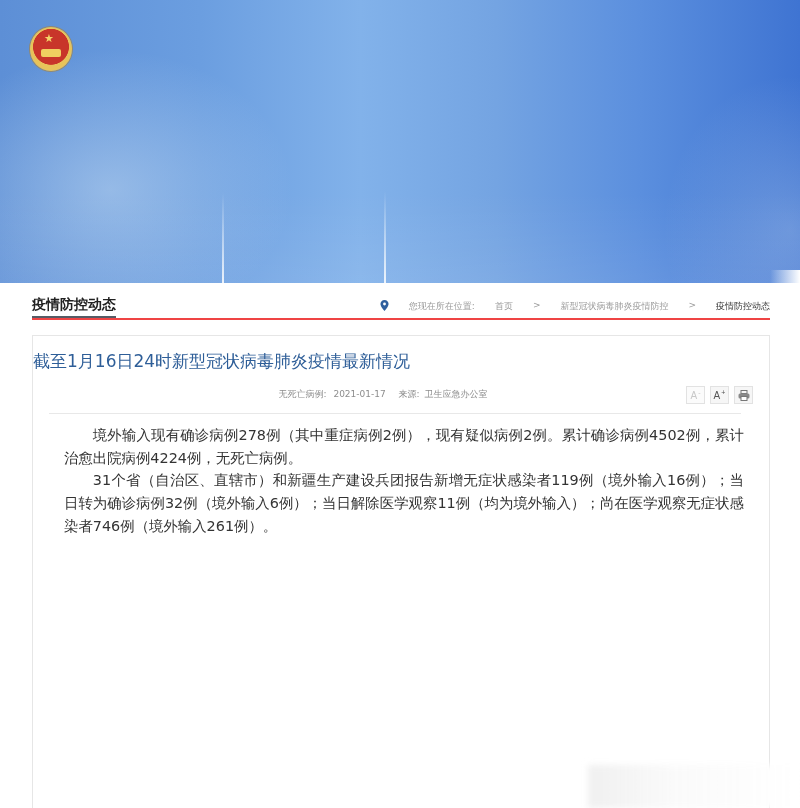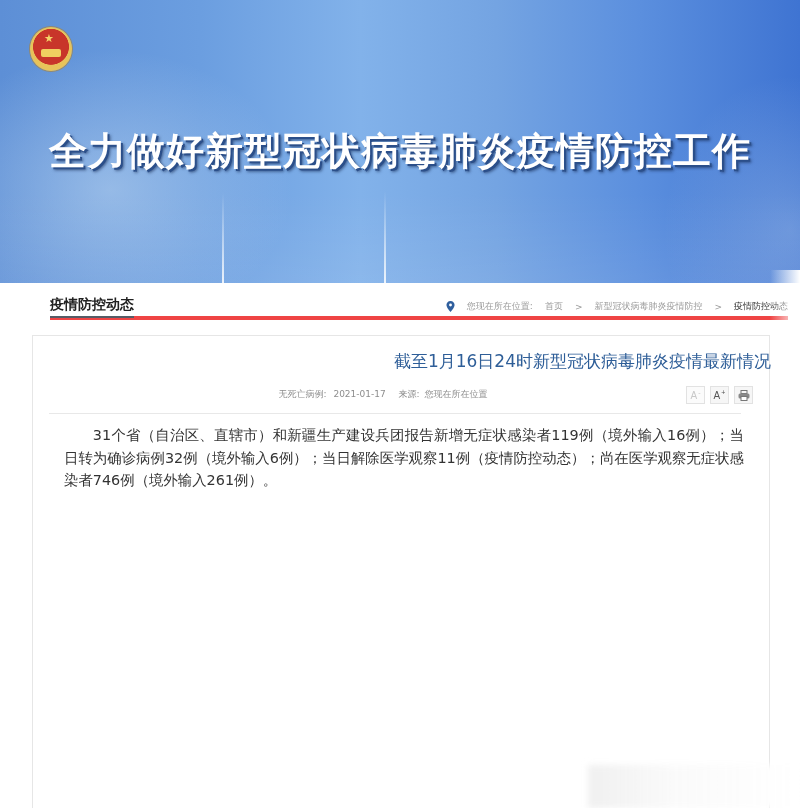--- a/index.html
+++ b/index.html
@@ -42,42 +42,42 @@
     font-family: "Liberation Sans", sans-serif;
   }
   .banner-title {
     position: absolute; left: 0; width: 800px; top: 126px; text-align: center;
     font-size: 38px; font-weight: bold; color: #ffffff; letter-spacing: 1px; white-space: nowrap;
     text-shadow: 2px 2px 0 #2b4f8a, 3px 3px 3px rgba(20,40,80,0.6);
   }
 
   
   .section-head {
-    position: absolute; left: 50px; top: 296px; width: 738px; height: 24px;
-    border-bottom: 4px solid #ef4444;
+    position: absolute; left: 32px; top: 296px; width: 738px; height: 24px;
+    border-bottom: 2px solid #ef4444;
   }
   .section-title {
     position: absolute; left: 0; top: 0; font-size: 14px; font-weight: bold; color: #222;
     padding-bottom: 2px; border-bottom: 2px solid #555c66; white-space: nowrap;
   }
   .crumbs {
     position: absolute; right: 0; top: 4px; font-size: 9px; color: #9a9a9a; white-space: nowrap;
-    display: flex; align-items: center; gap: 12px;
+    display: flex; align-items: flex-start; gap: 20px;
   }
   .crumbs .pin { width: 9px; height: 11px; display: inline-block; }
   .crumbs .current { color: #333; }
   .crumbs a { color: #9a9a9a; text-decoration: none; }
 
   
   .card {
     position: absolute; left: 32px; top: 335px; width: 738px; height: 480px;
     border: 1px solid #e6e6e6; border-bottom: none; background: #fff;
   }
   .article-title {
-    position: absolute; left: 0; width: 738px; top: 14px; text-align: right;
+    position: absolute; left: 0; width: 738px; top: 14px; text-align: left;
     font-size: 17px; color: #2e5e98; white-space: nowrap;
   }
   .meta {
     position: absolute; left: 0; width: 700px; top: 52px; text-align: center;
     font-size: 9px; color: #8d8d8d; white-space: nowrap;
   }
   .meta span + span { margin-left: 8px; }
   .tools { position: absolute; right: 16px; top: 50px; display: flex; gap: 5px; }
   .tool-btn {
     width: 19px; height: 18px; border: 1px solid #e2e2e2; background: #f6f6f6;
@@ -109,21 +109,20 @@
 <body>
 
 <div class="banner">
   <div class="pulse-line l1"></div>
   <div class="pulse-line l2"></div>
 
   <div class="emblem">
     <span class="star">★</span>
     <span class="gate"></span>
   </div>
-  <div class="banner-title">全力做好新型冠状病毒肺炎疫情防控工作</div>
 </div>
 
 <div class="section-head">
   <div class="section-title">疫情防控动态</div>
   <div class="crumbs">
     <svg class="pin" viewBox="0 0 10 12">
       <path d="M5 0C2.3 0 0.5 2 0.5 4.3 0.5 7.3 5 12 5 12S9.5 7.3 9.5 4.3C9.5 2 7.7 0 5 0Z" fill="#2f5f9e"></path>
       <circle cx="5" cy="4.3" r="1.6" fill="#fff"></circle>
     </svg>
     <span>您现在所在位置:</span>
@@ -135,21 +134,21 @@
   </div>
 </div>
 
 <div class="card">
   <div class="article-title">截至1月16日24时新型冠状病毒肺炎疫情最新情况</div>
 
   <div class="meta">
     <span>无死亡病例:</span>
     <span style="margin-left:4px">2021-01-17</span>
     <span style="margin-left:10px">来源:</span>
-    <span style="margin-left:2px">您现在所在位置</span>
+    <span style="margin-left:2px">卫生应急办公室</span>
   </div>
 
   <div class="tools">
     <div class="tool-btn dim">
       <span><span>A</span><sup>-</sup></span>
     </div>
     <div class="tool-btn dark">
       <span><span>A</span><sup>+</sup></span>
     </div>
     <div class="tool-btn dark">
@@ -157,18 +156,19 @@
         <rect x="3" y="0.5" width="6" height="3" fill="none" stroke="#777" stroke-width="1"></rect>
         <rect x="0.5" y="3.5" width="11" height="5" rx="1.5" fill="#8a8a8a"></rect>
         <rect x="3" y="6.5" width="6" height="4" fill="#fff" stroke="#777" stroke-width="1"></rect>
       </svg>
     </div>
   </div>
 
   <div class="divider"></div>
 
   <div class="body-text">
-    <p>31个省（自治区、直辖市）和新疆生产建设兵团报告新增无症状感染者119例（境外输入16例）；当日转为确诊病例32例（境外输入6例）；当日解除医学观察11例（疫情防控动态）；尚在医学观察无症状感染者746例（境外输入261例）。</p>
+    <p>境外输入现有确诊病例278例（其中重症病例2例），现有疑似病例2例。累计确诊病例4502例，累计治愈出院病例4224例，无死亡病例。</p>
+    <p>31个省（自治区、直辖市）和新疆生产建设兵团报告新增无症状感染者119例（境外输入16例）；当日转为确诊病例32例（境外输入6例）；当日解除医学观察11例（均为境外输入）；尚在医学观察无症状感染者746例（境外输入261例）。</p>
   </div>
 </div>
 
 <div class="fade-right"></div>
 <div class="blur-overlay"></div>
 
 </body></html>

